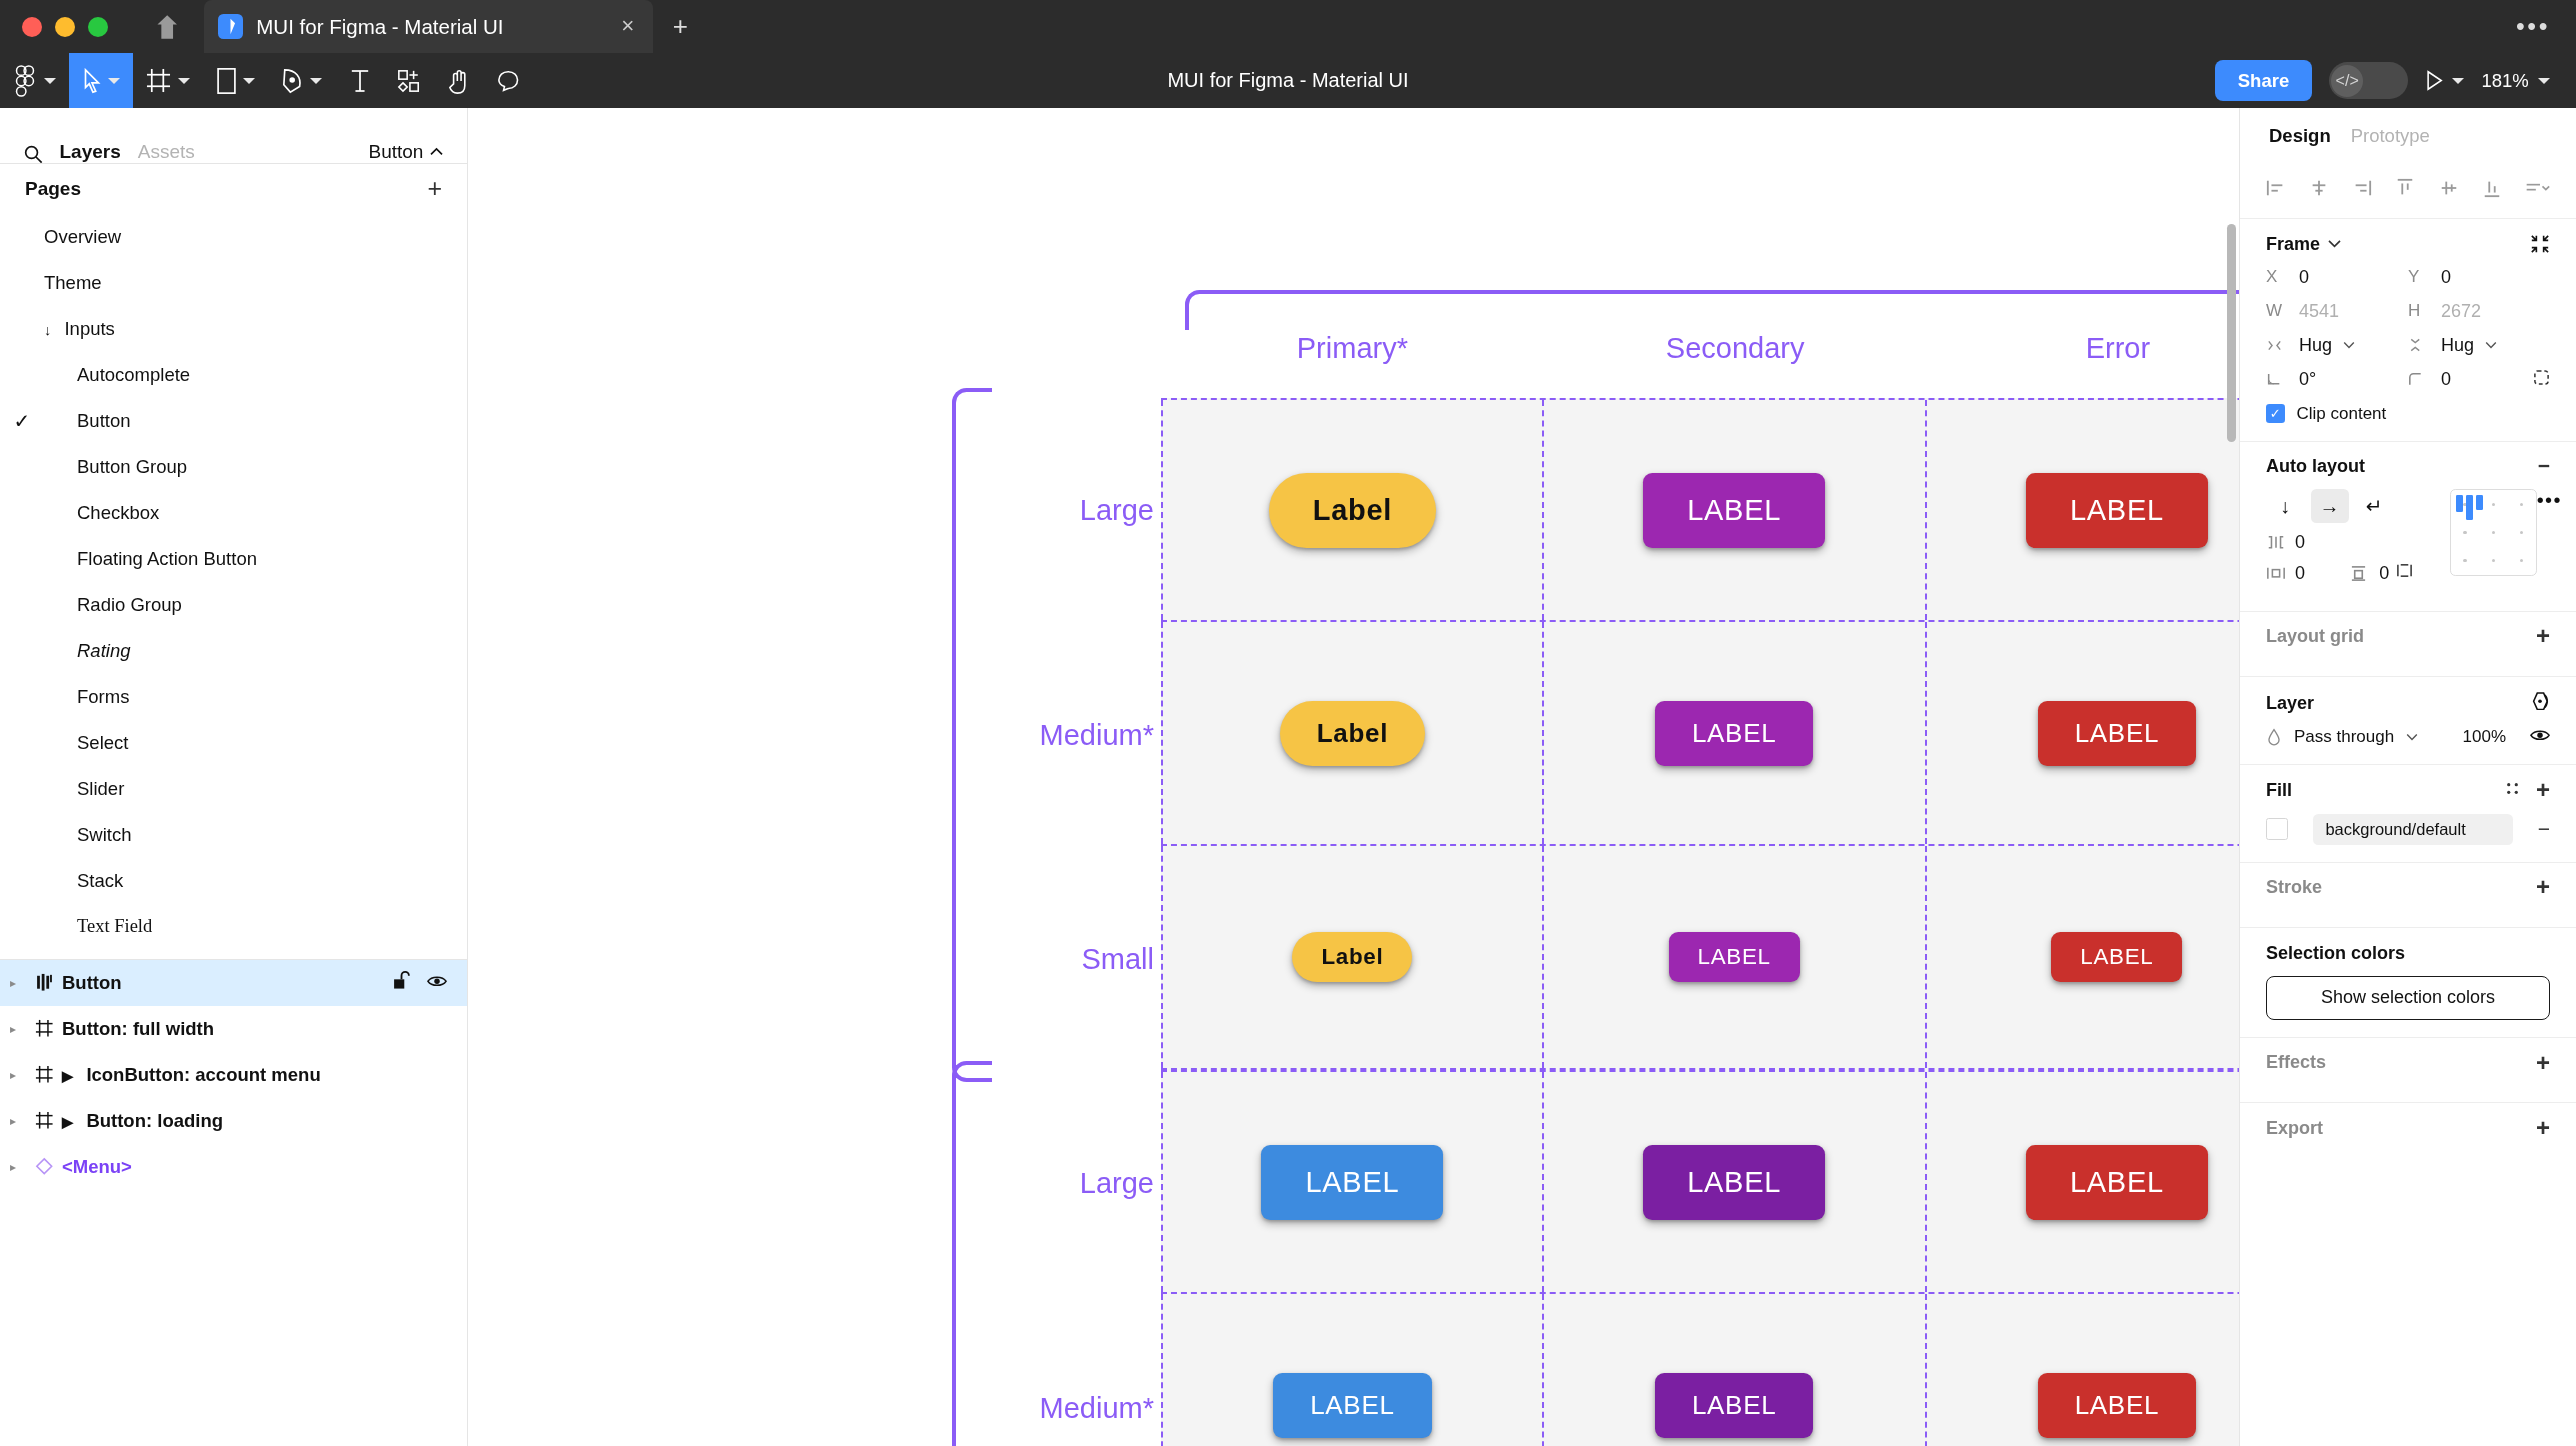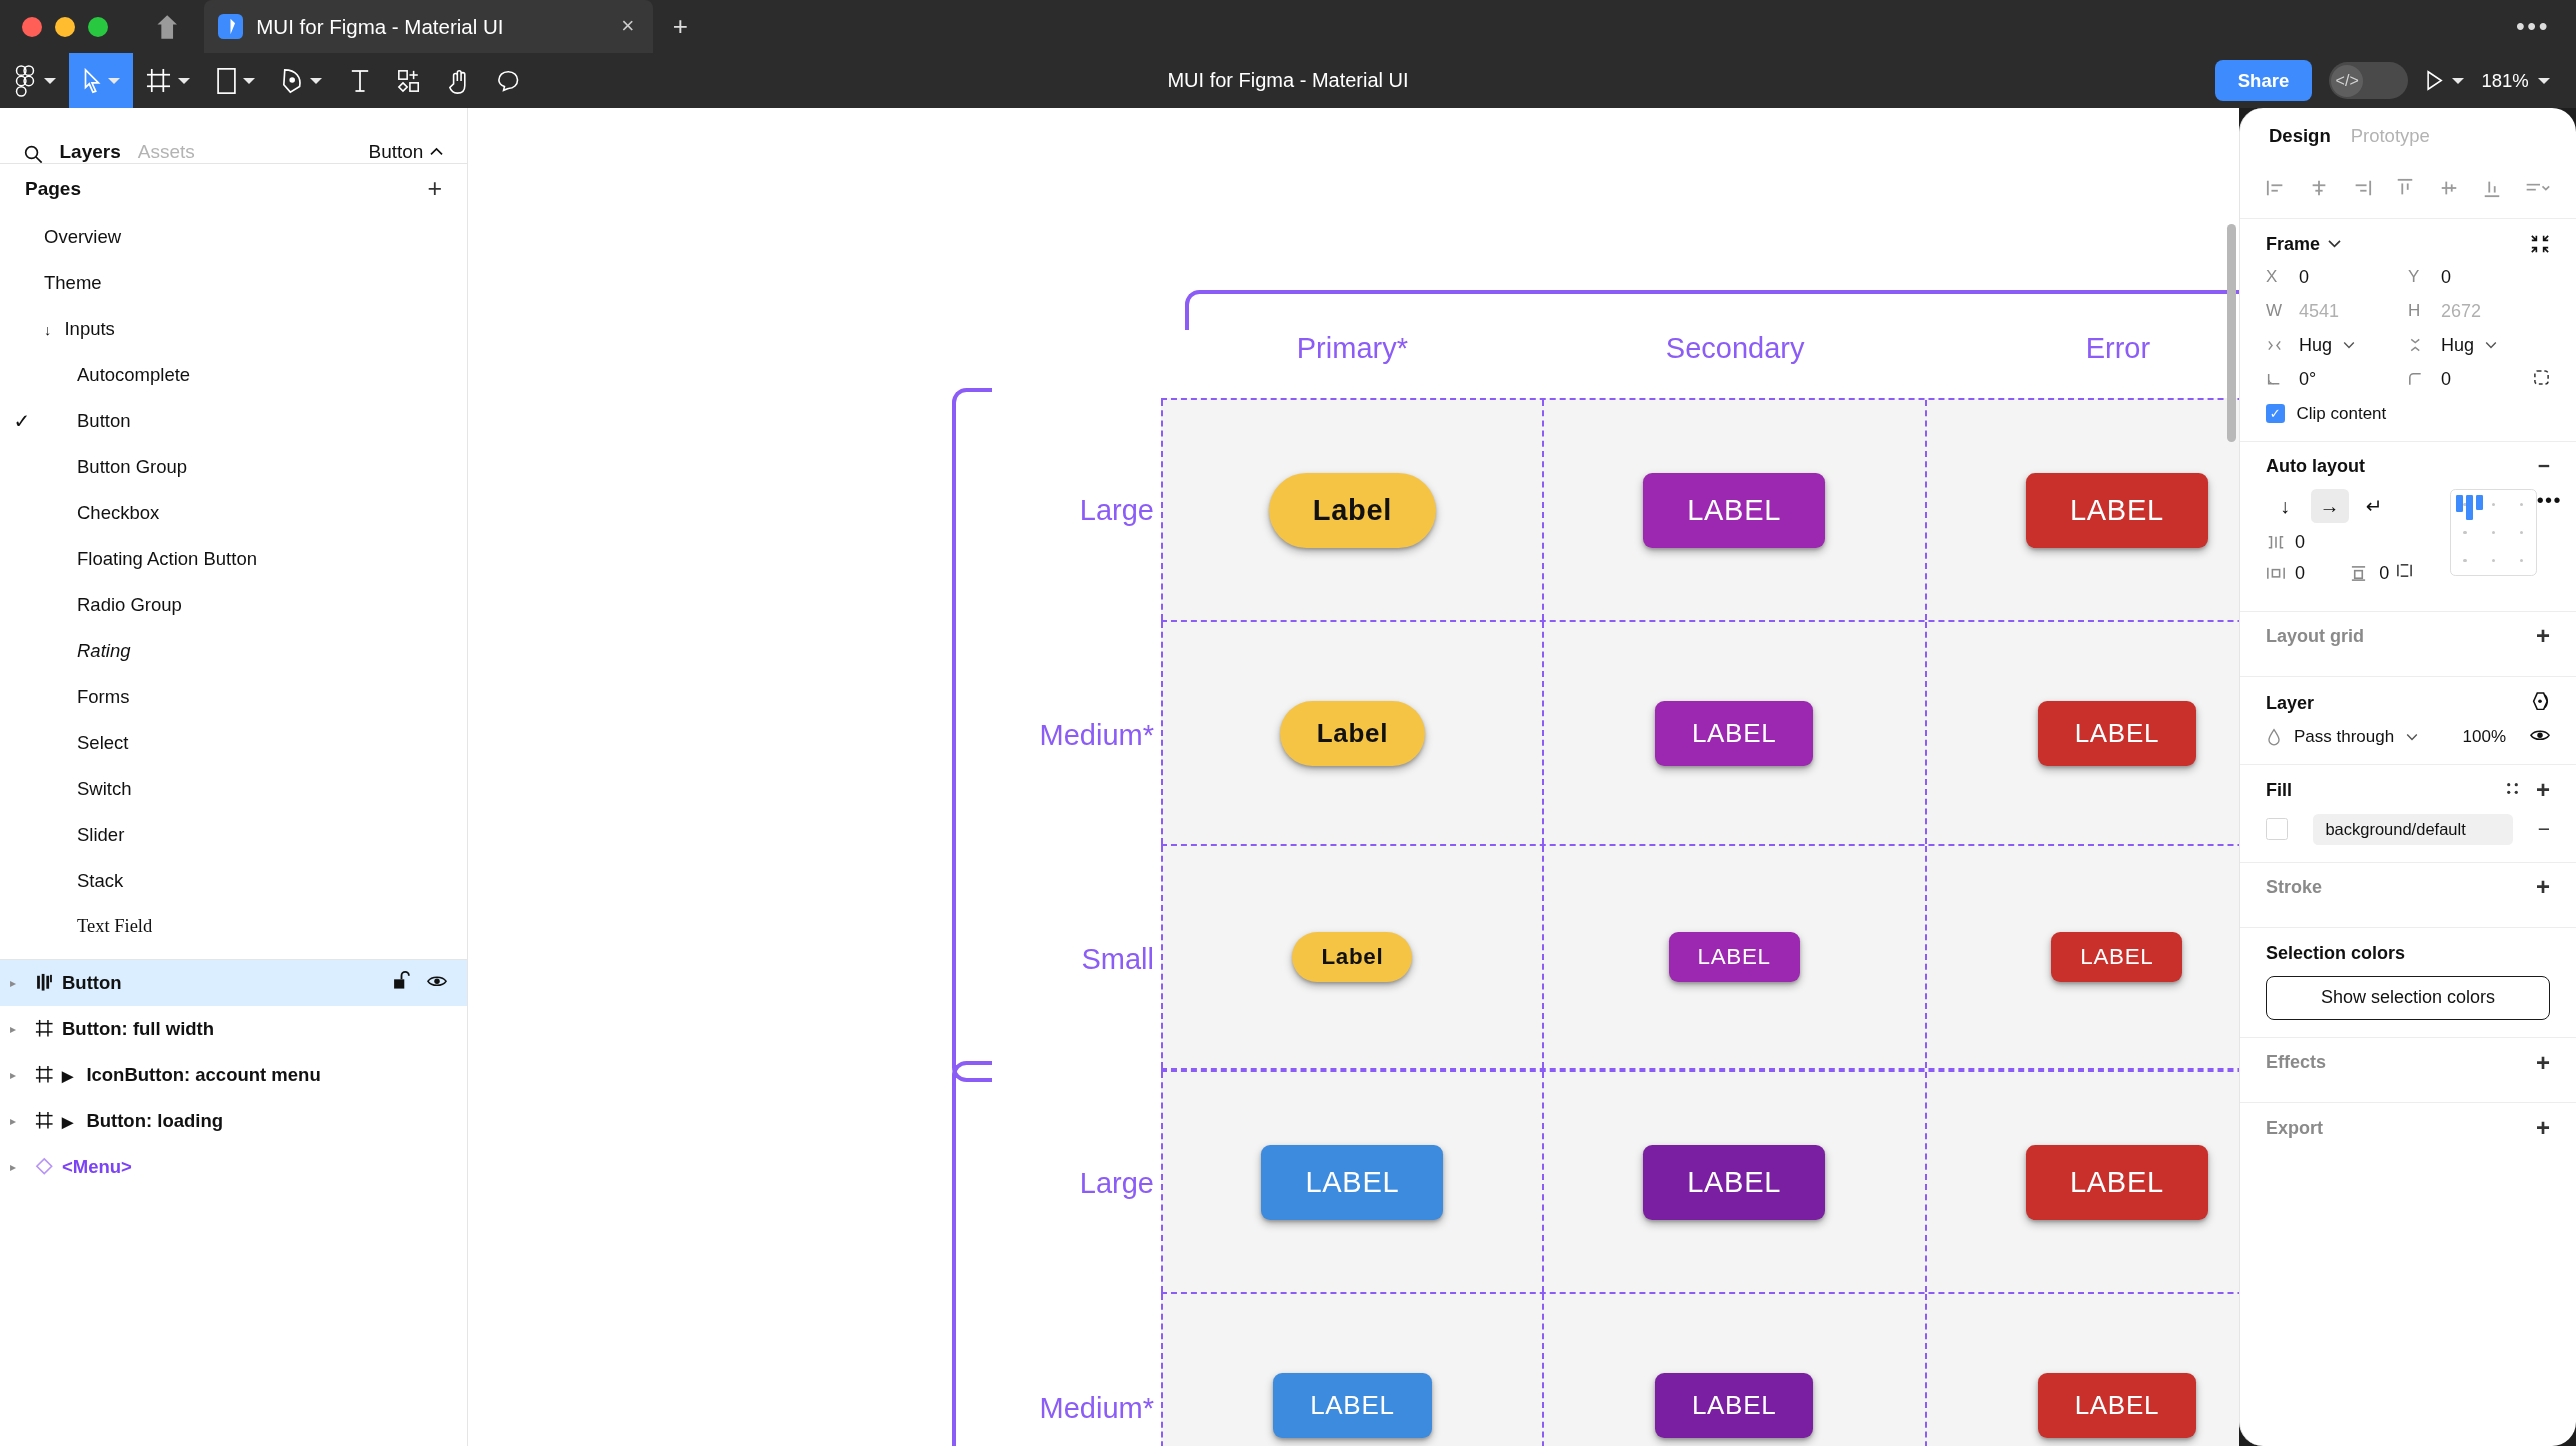--- a/index.html
+++ b/index.html
@@ -168,21 +168,21 @@
 
   
   .canvas-scroll {
     position: absolute; right: 2.6px; top: 116px; width: 9.2px; height: 218px;
     background: #b8b8b8; border-radius: 4.6px;
   }
 
   
   .right-panel {
     width: 337px; background: #ffffff; border-left: 0.7px solid #e5e5e5;
-    display: flex; flex-direction: column; flex: 0 0 337px; font-size: 17px; color: #111; border-radius: 24px;
+    display: flex; flex-direction: column; flex: 0 0 337px; font-size: 17px; color: #111;
   }
   .rp-tabs { height: 55px; display: flex; align-items: center; gap: 20px; padding: 0 29px; }
   .rp-tab { font-size: 18.5px; color: #b3b3b3; }
   .rp-tab.active { color: #111; font-weight: bold; }
   .align-row {
     height: 55px; display: flex; align-items: center; justify-content: space-between;
     padding: 0 26px;
   }
   .sec { border-top: 0.7px solid #ededed; padding: 14.5px 26px 17px 26px; }
   .sec-head {
@@ -422,25 +422,25 @@
             <div class="layer-row">
               <span class="check-col"></span>
               <span class="lbl" style="padding-left: 33px;">Forms</span>
             </div>
             <div class="layer-row">
               <span class="check-col"></span>
               <span class="lbl" style="padding-left: 33px;">Select</span>
             </div>
             <div class="layer-row">
               <span class="check-col"></span>
+              <span class="lbl" style="padding-left: 33px;">Slider</span>
+            </div>
+            <div class="layer-row">
+              <span class="check-col"></span>
               <span class="lbl" style="padding-left: 33px;">Switch</span>
-            </div>
-            <div class="layer-row">
-              <span class="check-col"></span>
-              <span class="lbl" style="padding-left: 33px;">Slider</span>
             </div>
             <div class="layer-row">
               <span class="check-col"></span>
               <span class="lbl" style="padding-left: 33px;">Stack</span>
             </div>
             <div class="layer-row">
               <span class="check-col"></span>
               <span class="lbl" style="padding-left: 33px; font-family: Liberation Serif, serif;">Text Field</span>
             </div>
           </div>

